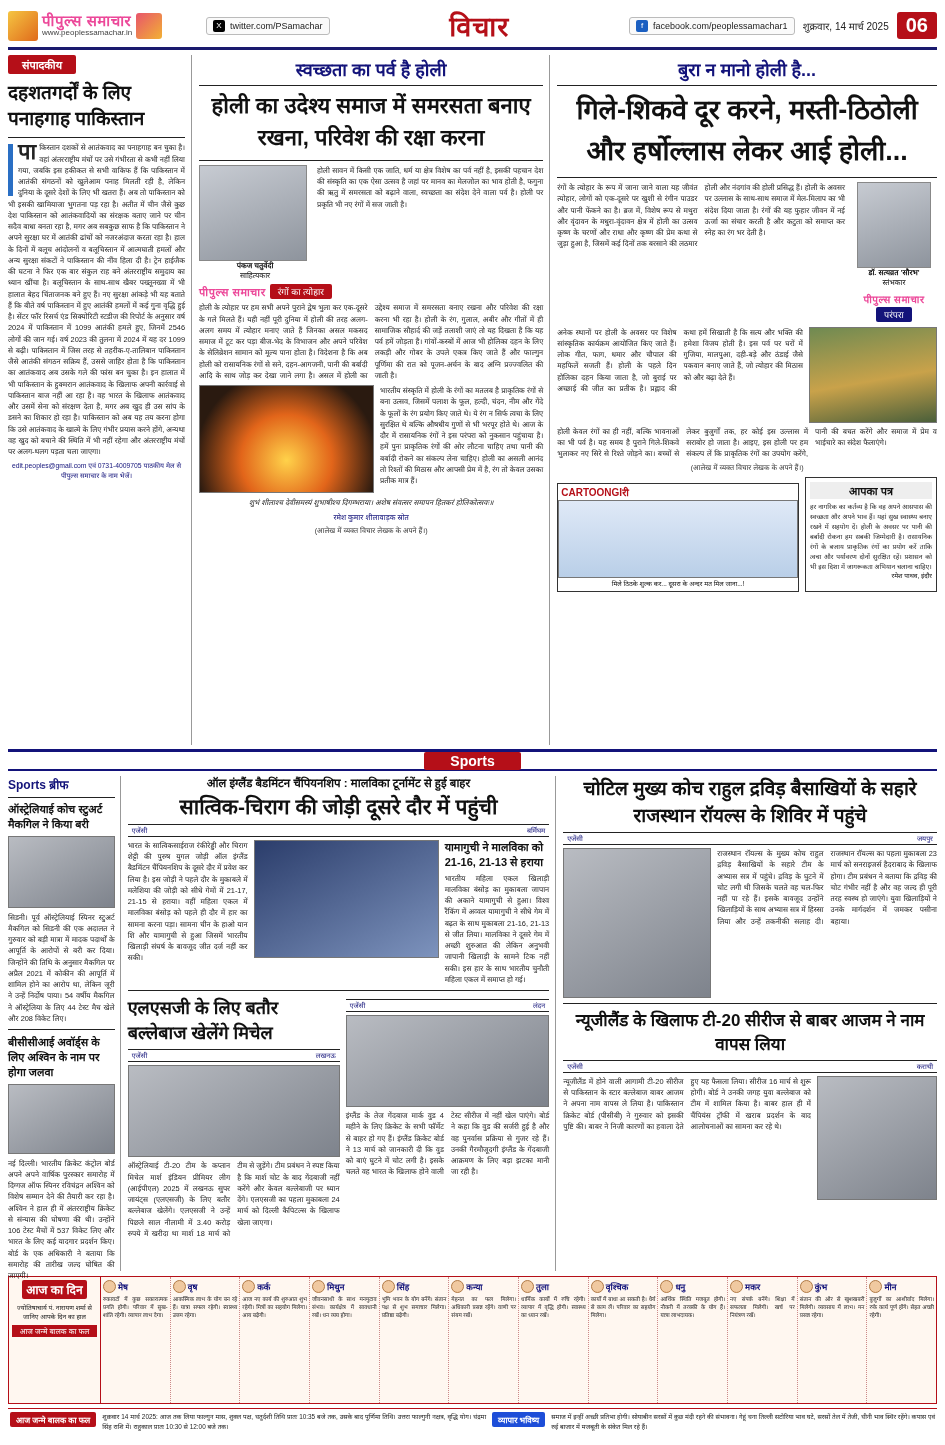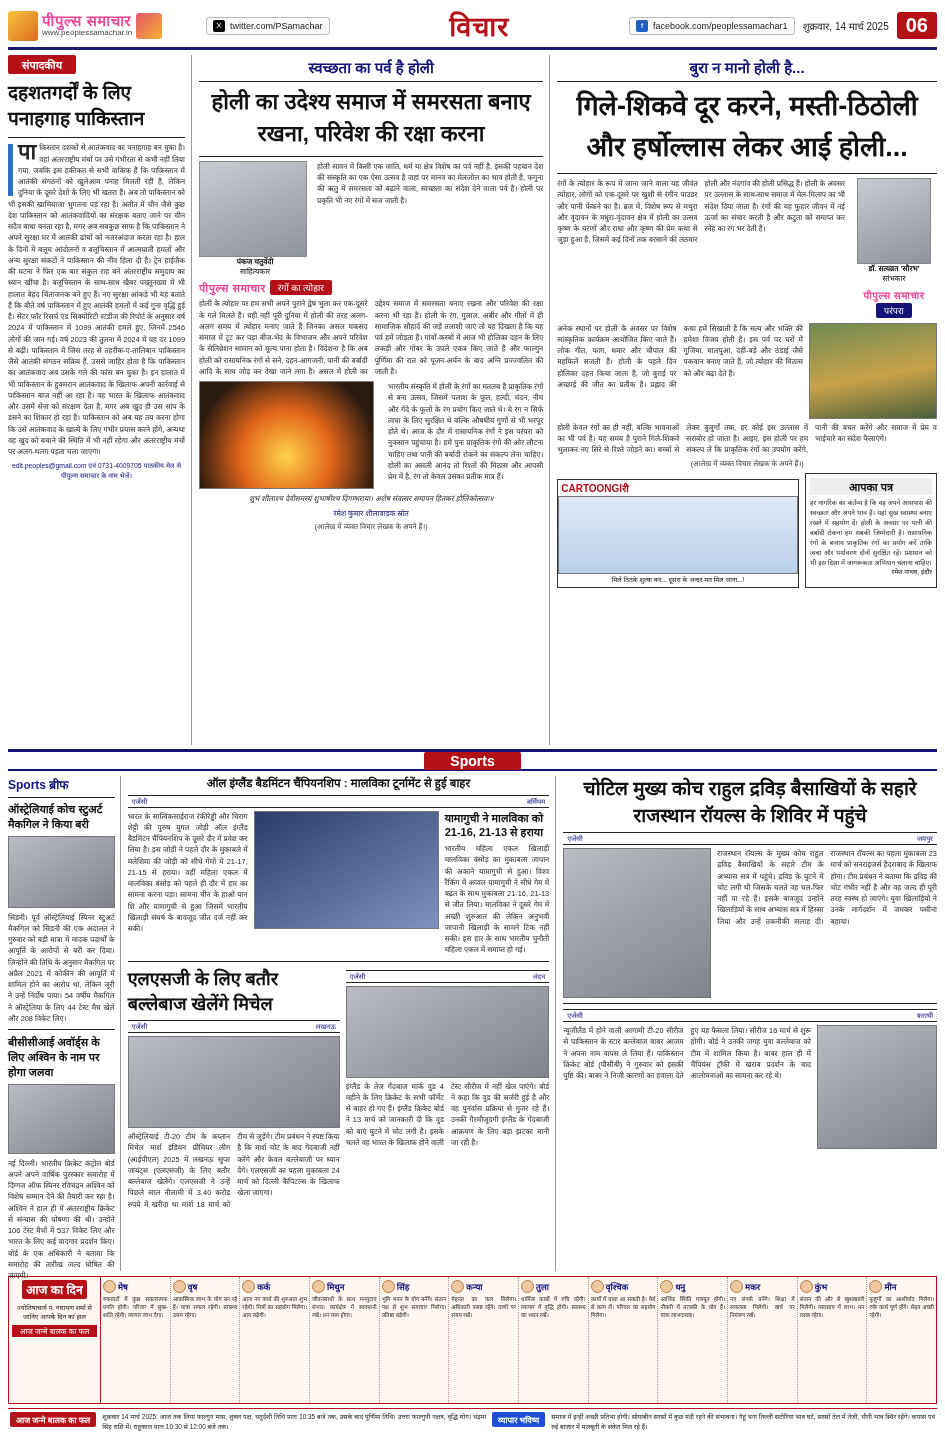--- a/index.html
+++ b/index.html
@@ -47,21 +47,21 @@
   .col { }
   .col-a { width:186px; border-right:1px solid #999; padding-right:6px; }
   .col-b { width:355px; border-right:1px solid #999; padding-right:6px; }
   .col-c { width:384px; }
 
   .tag {
     display:inline-block; background:#b50f18; color:#fff; font-size:11px;
     padding:2px 14px; border-radius:2px; font-weight:bold;
   }
   .headline-a { font-size:19px; font-weight:bold; line-height:1.35; margin:6px 0 6px; }
-  .kicker { text-align:center; font-size:15px; color:#13137a; font-weight:bold; margin:2px 0 3px;}
+  .kicker { text-align:center; font-size:18px; color:#13137a; font-weight:bold; margin:2px 0 3px;}
   .headline-b { font-size:22px; font-weight:bold; text-align:center; line-height:1.45; margin:2px 0 6px;}
   .headline-c { font-size:27px; font-weight:bold; text-align:center; line-height:1.5; margin:2px 0 6px;}
   .rule { border-top:1px solid #222; margin:4px 0; }
   .body-txt {
     font-size:7.4px; line-height:1.52; text-align:justify; color:#222;
     column-gap:7px;
   }
   .c2 { column-count:2; }
   .c3 { column-count:3; }
   .dropcap::first-letter { font-size:22px; font-weight:bold; float:left; line-height:.9; padding-right:3px;}
@@ -195,21 +195,21 @@
         <div class="body-txt" style="flex:1;">होली सावन में किसी एक जाति, धर्म या क्षेत्र विशेष का पर्व नहीं है, इसकी पहचान देश की संस्कृति का एक ऐसा उत्सव है जहां पर मानव का मेलजोल का भाव होती है, फगुना की ऋतु में समरसता को बढ़ाने वाला, स्वच्छता का संदेश देने वाला पर्व है। होली पर प्रकृति भी नए रंगों में सज जाती है।</div>
       </div>
 
       <div class="brandbar">
         <div class="logo-main">पीपुल्स समाचार</div>
         <div class="tagpill">रंगों का त्योहार</div>
       </div>
 
       <div class="body-txt c2" style="margin-top:3px;">होली के त्योहार पर हम सभी अपने पुराने द्वेष भुला कर एक-दूसरे के गले मिलते हैं। यही नहीं पूरी दुनिया में होली की तरह अलग-अलग समय में त्योहार मनाए जाते हैं जिनका असल मकसद समाज में टूट कर पड़ा बीज-भेद के विभाजन और अपने परिवेश के सेलिब्रेशन सामान को मूल्य पाना होता है। विदेशना है कि अब होली को रासायनिक रंगों से सने, दहन-आगजनी, पानी की बर्बादी आदि के साथ जोड़ कर देखा जाने लगा है। असल में होली का उद्देश्य समाज में समरसता बनाए रखना और परिवेश की रक्षा करना भी रहा है। होली के रंग, गुलाल, अबीर और गीतों में ही सामाजिक सौहार्द की जड़ें तलाशी जाएं तो यह दिखता है कि यह पर्व हमें जोड़ता है। गांवों-कस्बों में आज भी होलिका दहन के लिए लकड़ी और गोबर के उपले एकत्र किए जाते हैं और फाल्गुन पूर्णिमा की रात को पूजन-अर्चन के बाद अग्नि प्रज्ज्वलित की जाती है।</div>
 
-      <div style="display:flex; gap:14px; margin-top:4px;justify-content:space-between;">
+      <div style="display:flex; gap:6px; margin-top:4px;justify-content:space-between;">
         <div class="photo fire" style="width:175px;height:108px;"></div>
         <div class="body-txt" style="flex:1;">भारतीय संस्कृति में होली के रंगों का मतलब है प्राकृतिक रंगों से बना उत्सव, जिसमें पलाश के फूल, हल्दी, चंदन, नीम और गेंदे के फूलों के रंग प्रयोग किए जाते थे। ये रंग न सिर्फ त्वचा के लिए सुरक्षित थे बल्कि औषधीय गुणों से भी भरपूर होते थे। आज के दौर में रासायनिक रंगों ने इस परंपरा को नुकसान पहुंचाया है। हमें पुनः प्राकृतिक रंगों की ओर लौटना चाहिए तथा पानी की बर्बादी रोकने का संकल्प लेना चाहिए। होली का असली आनंद तो रिश्तों की मिठास और आपसी प्रेम में है, रंग तो केवल उसका प्रतीक मात्र हैं।</div>
       </div>
 
       <div class="sanskrit">शुभं शीलाश्च देवीसमस्यं शुभाषीश्च दिगम्भराया। 
 अशेष संवत्सर समापन हितकरं होलिकोत्सवः॥</div>
       <div class="byline">रमेश कुमार शीलावाड़क स्रोत</div>
       <div class="note">(आलेख में व्यक्त विचार लेखक के अपने हैं।)</div>
     </div>
 
@@ -268,20 +268,21 @@
       <div class="photo gray" style="height:72px;margin:4px 0;"></div>
       <div class="body-txt">सिडनी। पूर्व ऑस्ट्रेलियाई स्पिनर स्टुअर्ट मैकगिल को सिडनी की एक अदालत ने गुरुवार को बड़ी मात्रा में मादक पदार्थों के आपूर्ति के आरोपों से बरी कर दिया। जिन्होंने की तिथि के अनुसार मैकगिल पर अप्रैल 2021 में कोकीन की आपूर्ति में शामिल होने का आरोप था, लेकिन जूरी ने उन्हें निर्दोष पाया। 54 वर्षीय मैकगिल ने ऑस्ट्रेलिया के लिए 44 टेस्ट मैच खेले और 208 विकेट लिए।</div>
       <div class="divider"></div>
       <div class="sp-head" style="font-size:11px;">बीसीसीआई अवॉर्ड्स के लिए अश्विन के नाम पर होगा जलवा</div>
       <div class="photo gray" style="height:70px;margin:4px 0;"></div>
       <div class="body-txt">नई दिल्ली। भारतीय क्रिकेट कंट्रोल बोर्ड अपने अपने वार्षिक पुरस्कार समारोह में दिग्गज ऑफ स्पिनर रविचंद्रन अश्विन को विशेष सम्मान देने की तैयारी कर रहा है। अश्विन ने हाल ही में अंतरराष्ट्रीय क्रिकेट से संन्यास की घोषणा की थी। उन्होंने 106 टेस्ट मैचों में 537 विकेट लिए और भारत के लिए कई यादगार प्रदर्शन किए। बोर्ड के एक अधिकारी ने बताया कि समारोह की तारीख जल्द घोषित की जाएगी।</div>
     </div>
 
     <div class="sp-b">
       <div class="sp-kicker">ऑल इंग्लैंड बैडमिंटन चैंपियनशिप : मालविका टूर्नामेंट से हुई बाहर</div>
+      <div class="sp-head-lg">सात्विक-चिराग की जोड़ी दूसरे दौर में पहुंची</div>
       <div style="display:flex;justify-content:space-between;border-top:1px solid #222;border-bottom:1px solid #222;padding:1px 4px;margin:3px 0;">
         <span class="meta">एजेंसी</span>
         <span class="meta">बर्मिंघम</span>
       </div>
       <div style="display:flex; gap:6px;">
         <div class="body-txt" style="width:120px;">भारत के सात्विकसाईराज रंकीरेड्डी और चिराग शेट्टी की पुरुष युगल जोड़ी ऑल इंग्लैंड बैडमिंटन चैंपियनशिप के दूसरे दौर में प्रवेश कर लिया है। इस जोड़ी ने पहले दौर के मुकाबले में मलेशिया की जोड़ी को सीधे गेमों में 21-17, 21-15 से हराया। वहीं महिला एकल में मालविका बंसोड़ को पहले ही दौर में हार का सामना करना पड़ा। सामना चीन के हाओ यान शि और यामागुची से हुआ जिसमें भारतीय खिलाड़ी संघर्ष के बावजूद जीत दर्ज नहीं कर सकी।</div>
         <div class="photo sports" style="width:185px;height:118px;"></div>
         <div style="flex:1;">
           <div class="sp-head" style="font-size:11px;">यामागुची ने मालविका को 21-16, 21-13 से हराया</div>
           <div class="body-txt" style="margin-top:3px;">भारतीय महिला एकल खिलाड़ी मालविका बंसोड़ का मुकाबला जापान की अकाने यामागुची से हुआ। विश्व रैंकिंग में अव्वल यामागुची ने सीधे गेम में बढ़त के साथ मुकाबला 21-16, 21-13 से जीत लिया। मालविका ने दूसरे गेम में अच्छी शुरुआत की लेकिन अनुभवी जापानी खिलाड़ी के सामने टिक नहीं सकी। इस हार के साथ भारतीय चुनौती महिला एकल में समाप्त हो गई।</div>
@@ -317,20 +318,21 @@
         <span class="meta">एजेंसी</span>
         <span class="meta">जयपुर</span>
       </div>
       <div style="display:flex; gap:6px;">
         <div class="photo gray" style="width:148px;height:150px;"></div>
         <div class="body-txt c2" style="flex:1;">राजस्थान रॉयल्स के मुख्य कोच राहुल द्रविड़ बैसाखियों के सहारे टीम के अभ्यास सत्र में पहुंचे। द्रविड़ के घुटने में चोट लगी थी जिसके चलते वह चल-फिर नहीं पा रहे हैं। इसके बावजूद उन्होंने खिलाड़ियों के साथ अभ्यास सत्र में हिस्सा लिया और उन्हें तकनीकी सलाह दी। राजस्थान रॉयल्स का पहला मुकाबला 23 मार्च को सनराइजर्स हैदराबाद के खिलाफ होगा। टीम प्रबंधन ने बताया कि द्रविड़ की चोट गंभीर नहीं है और वह जल्द ही पूरी तरह स्वस्थ हो जाएंगे। युवा खिलाड़ियों ने उनके मार्गदर्शन में जमकर पसीना बहाया।</div>
       </div>
 
       <div class="divider"></div>
 
+      <div class="sp-head-lg" style="font-size:17px;">न्यूजीलैंड के खिलाफ टी-20 सीरीज से बाबर आजम ने नाम वापस लिया</div>
       <div style="display:flex;justify-content:space-between;border-top:1px solid #222;border-bottom:1px solid #222;padding:1px 4px;margin:3px 0;">
         <span class="meta">एजेंसी</span>
         <span class="meta">कराची</span>
       </div>
       <div style="display:flex; gap:6px;">
         <div class="body-txt c2" style="flex:1;">न्यूजीलैंड में होने वाली आगामी टी-20 सीरीज से पाकिस्तान के स्टार बल्लेबाज बाबर आजम ने अपना नाम वापस ले लिया है। पाकिस्तान क्रिकेट बोर्ड (पीसीबी) ने गुरुवार को इसकी पुष्टि की। बाबर ने निजी कारणों का हवाला देते हुए यह फैसला लिया। सीरीज 16 मार्च से शुरू होगी। बोर्ड ने उनकी जगह युवा बल्लेबाज को टीम में शामिल किया है। बाबर हाल ही में चैंपियंस ट्रॉफी में खराब प्रदर्शन के बाद आलोचनाओं का सामना कर रहे थे।</div>
         <div class="photo gray" style="width:120px;height:124px;"></div>
       </div>
     </div>
   </div>

